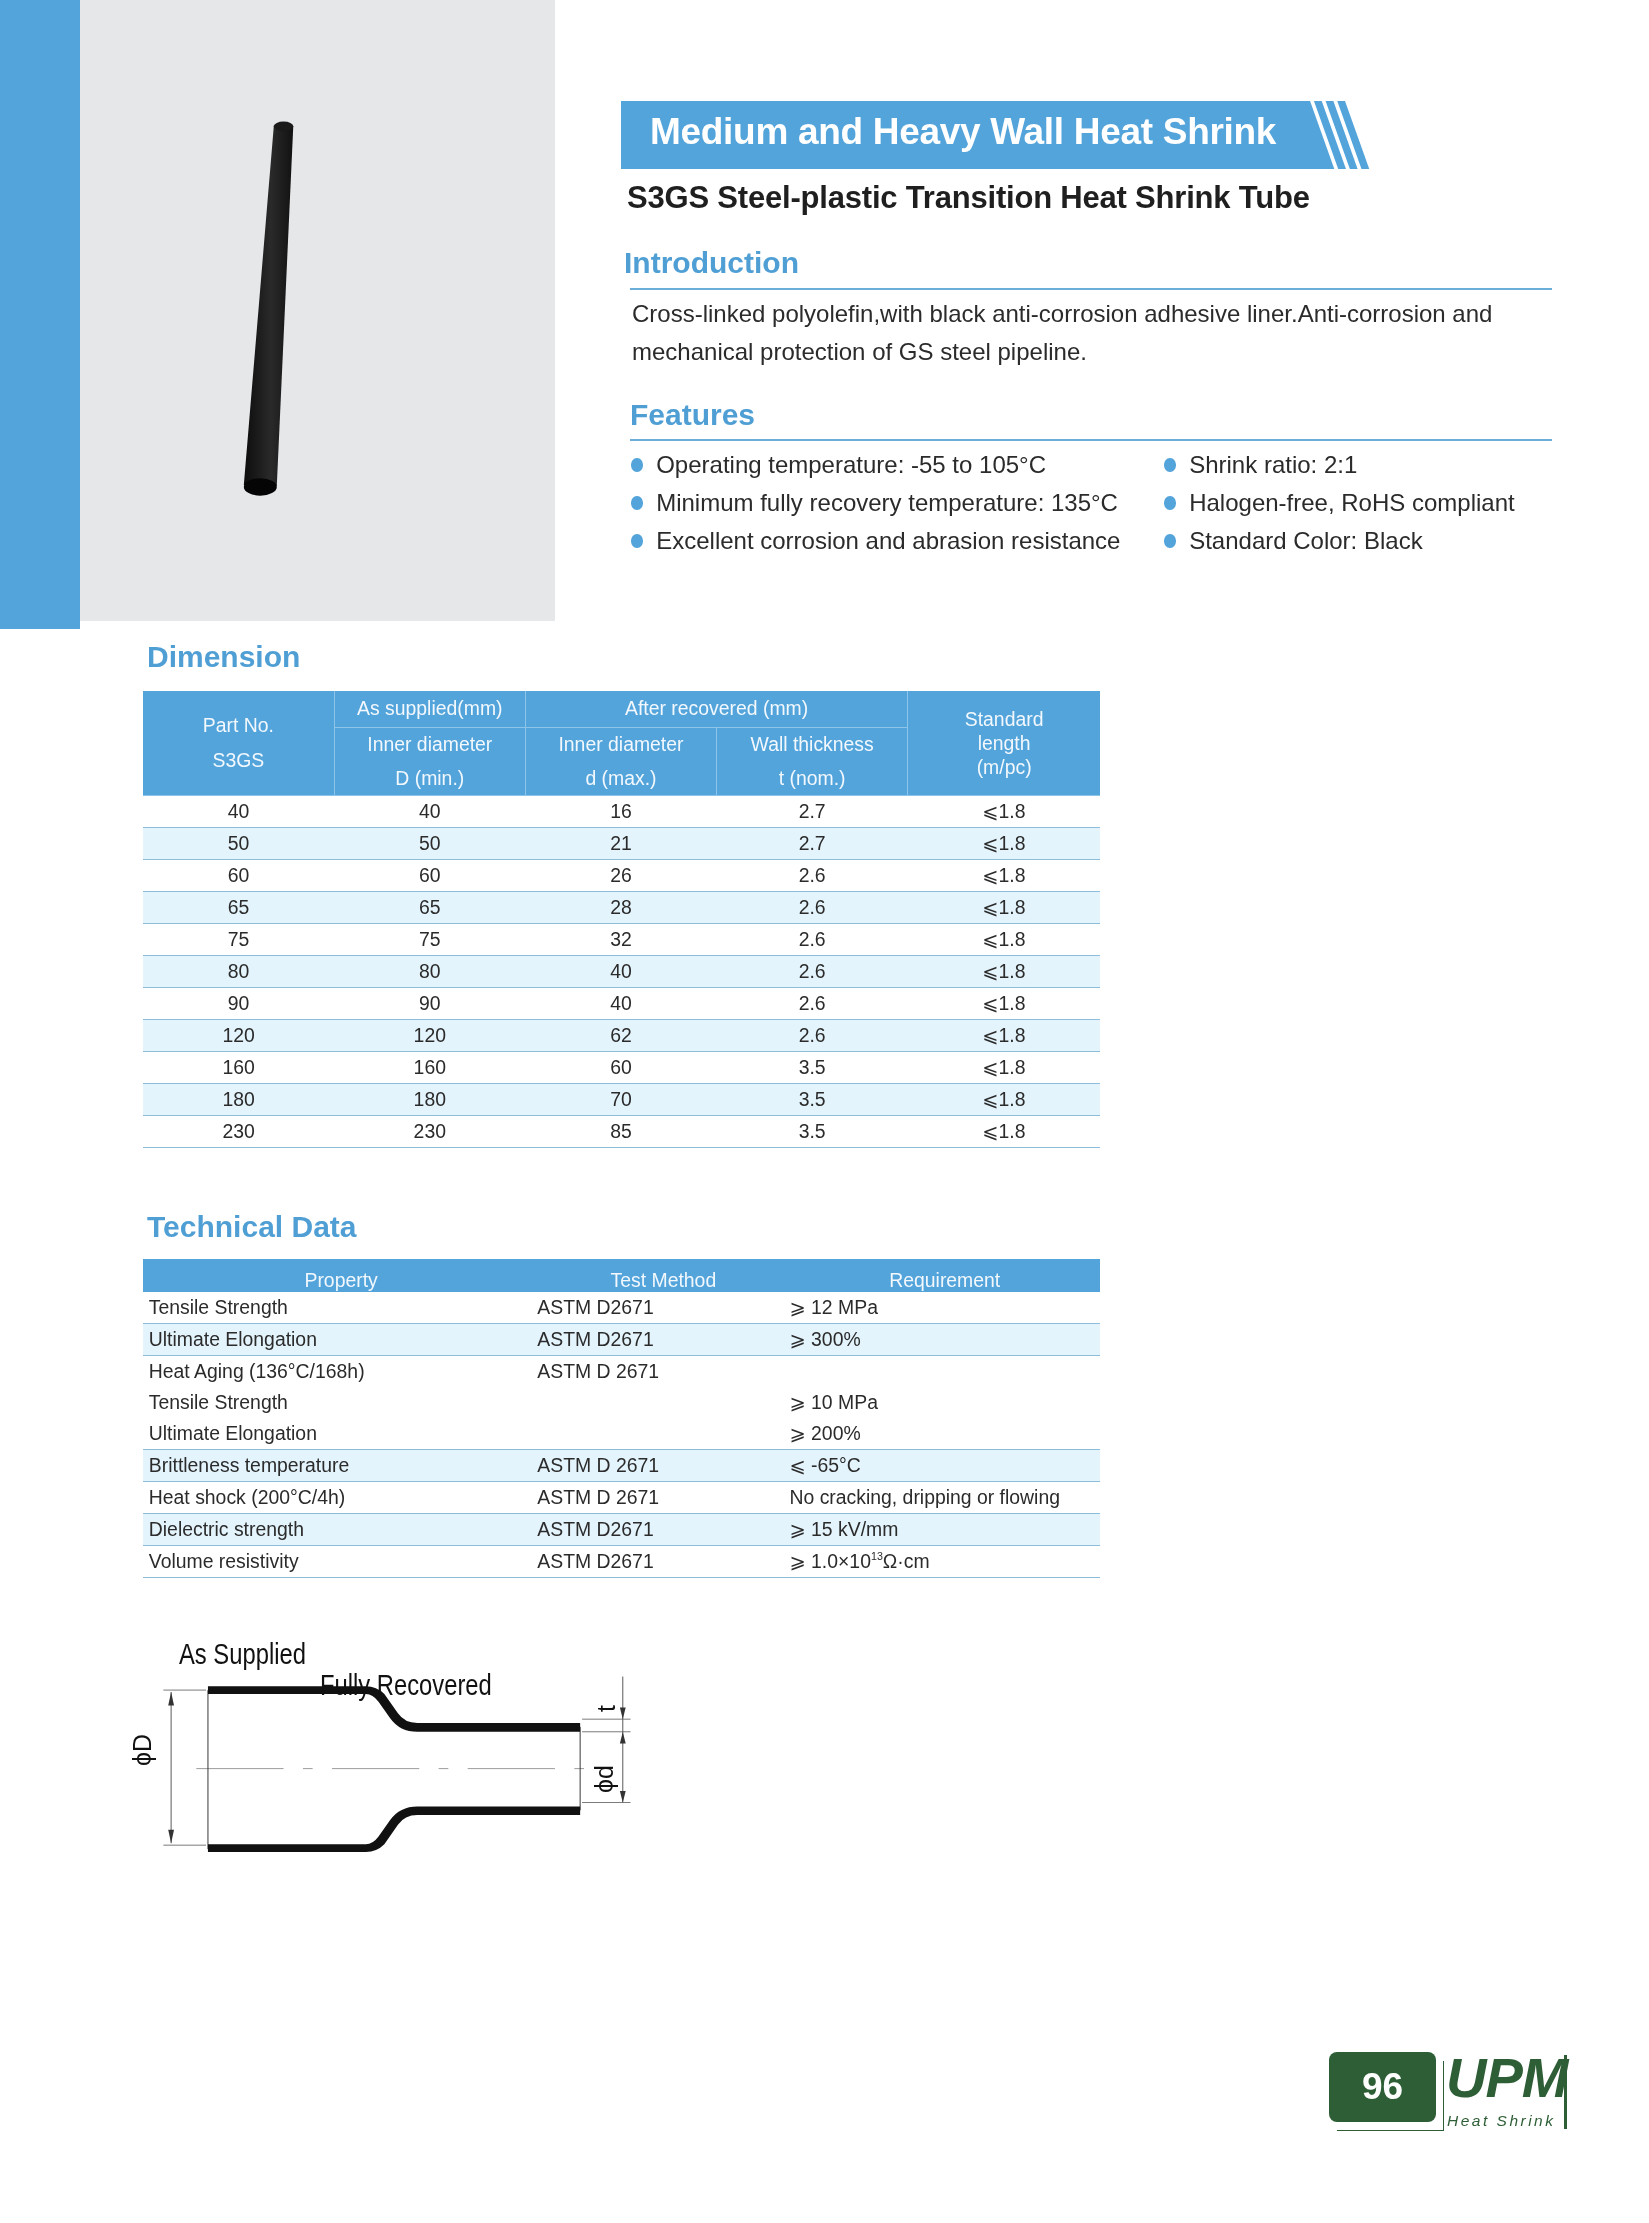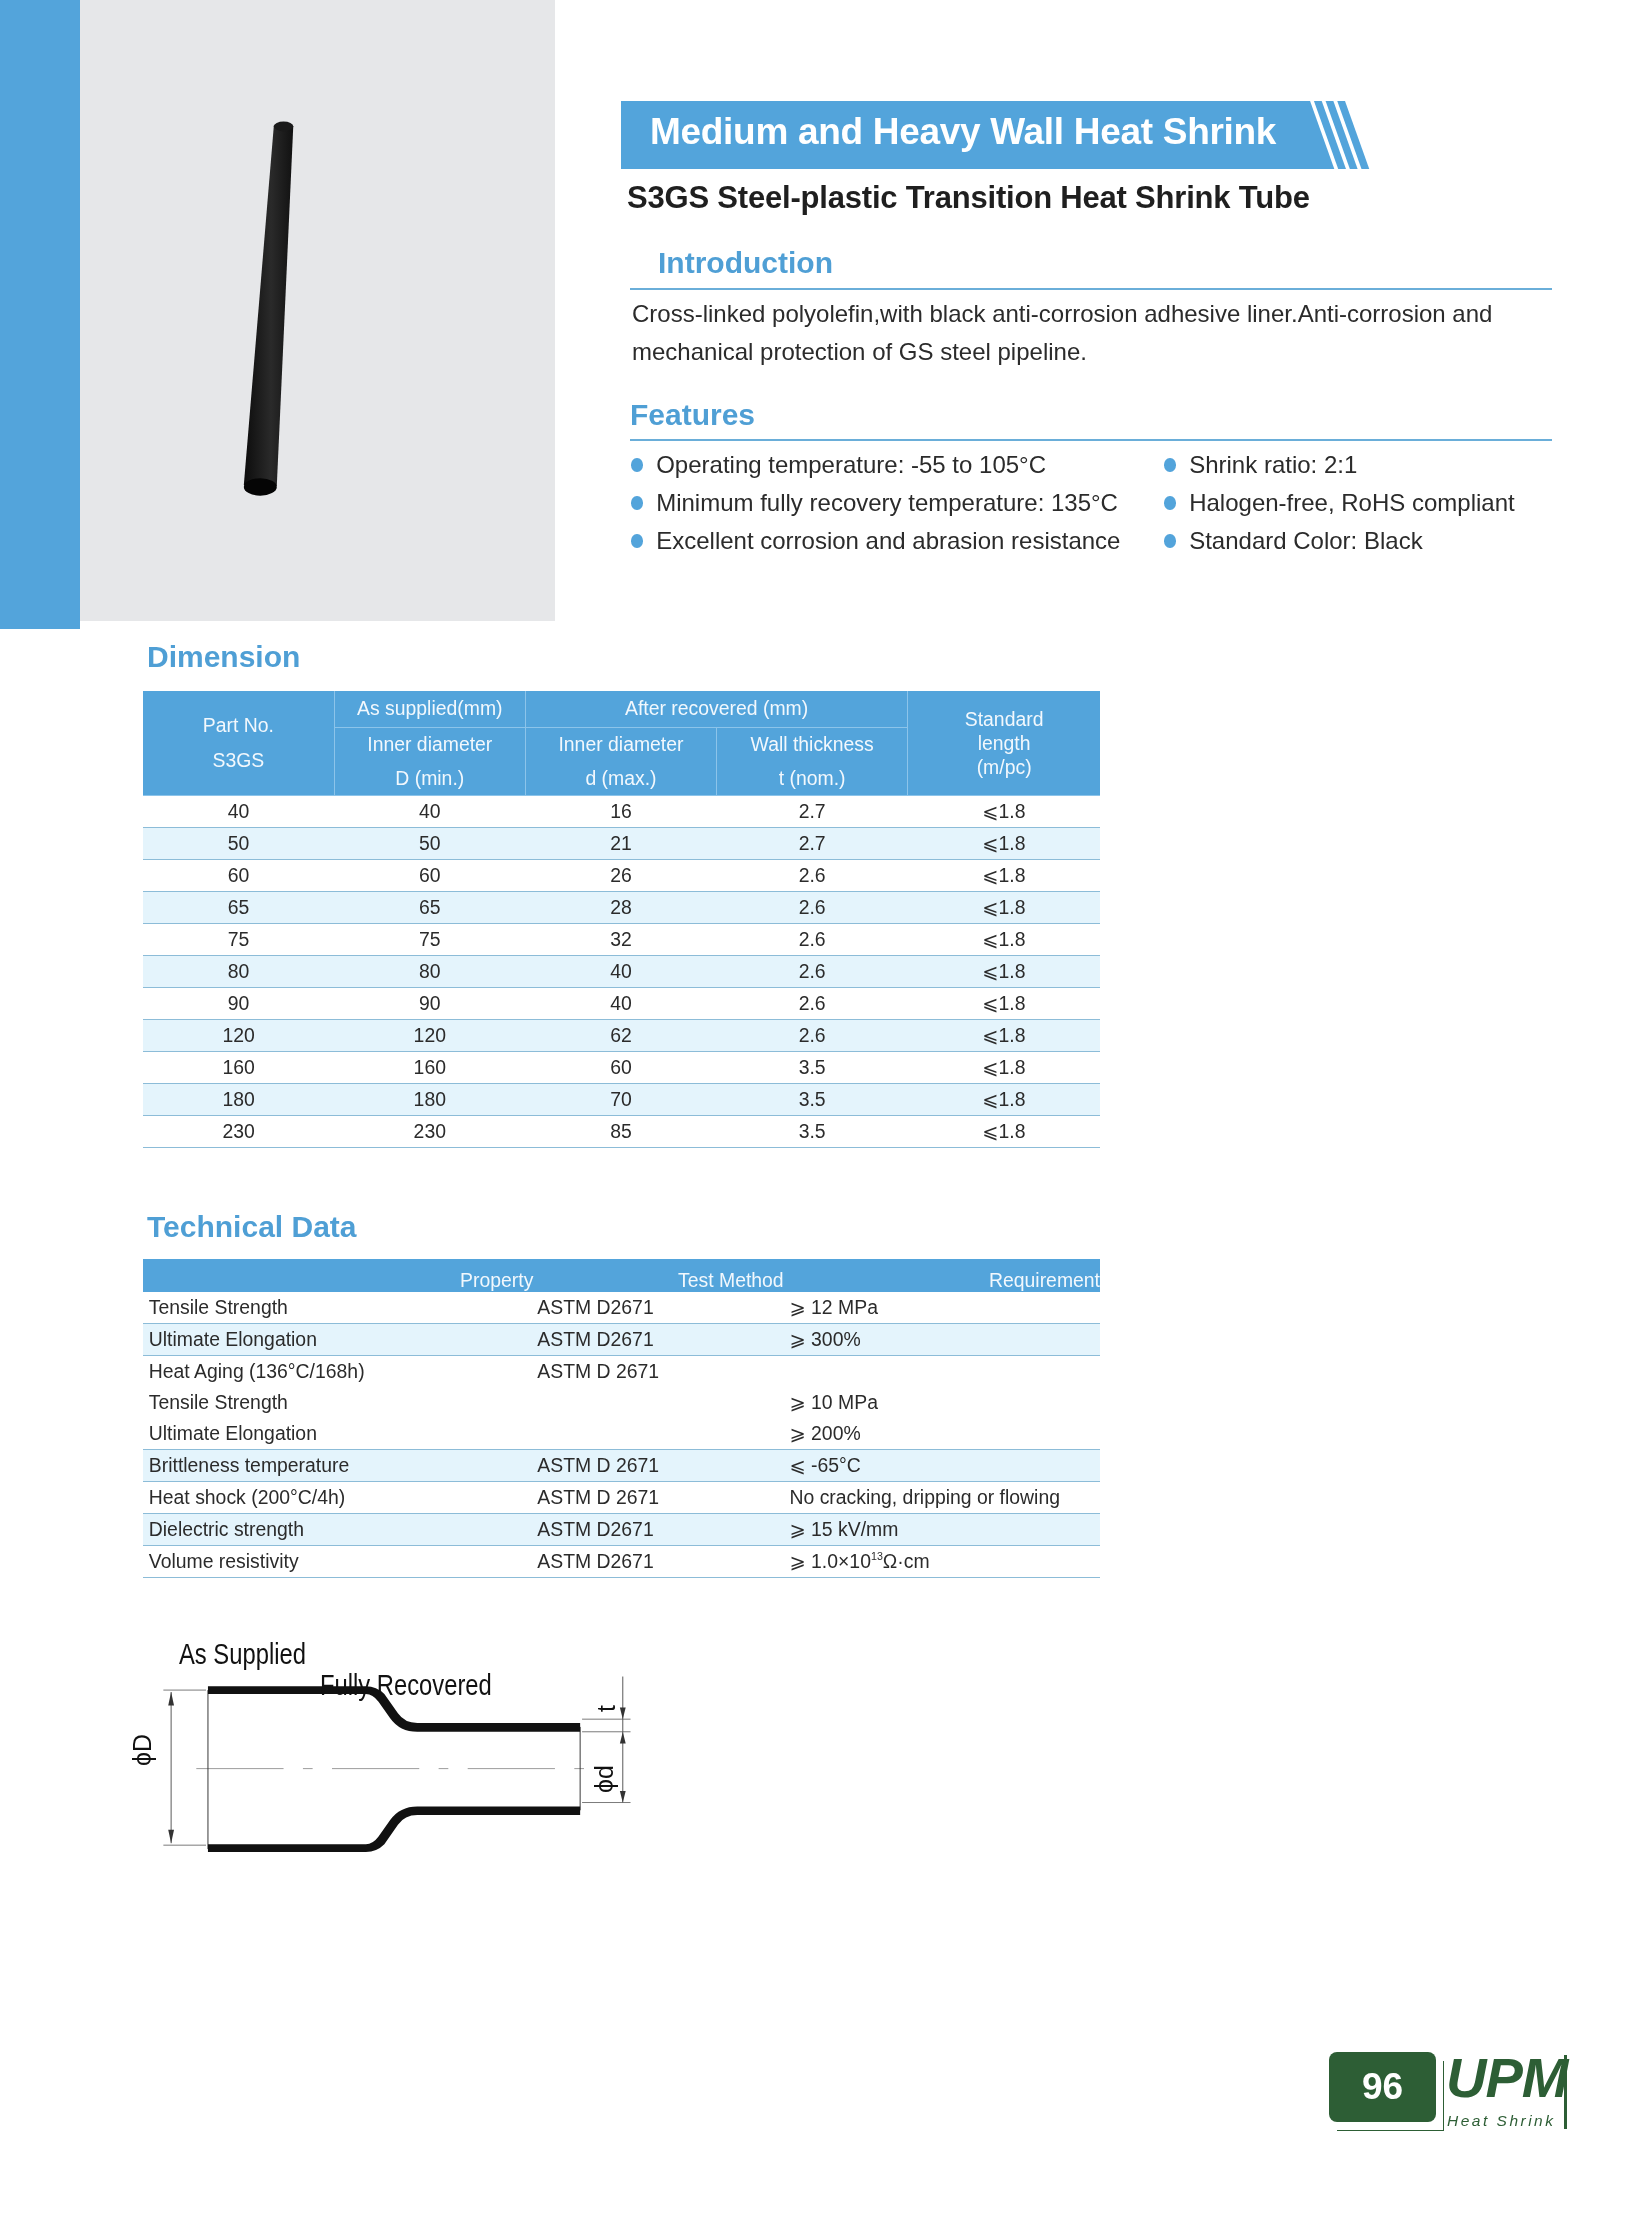--- a/index.html
+++ b/index.html
@@ -12,41 +12,41 @@
   #blue-bar { left: 0; top: 0; width: 80px; height: 629px; background: #53a4db; }
   #photo-panel { left: 80px; top: 0; width: 475px; height: 621px; background: #e6e7e9; }
   #photo-panel svg { position: absolute; left: 0; top: 0; }
   
   #banner { left: 621px; top: 101px; width: 757px; height: 68px; }
   #banner svg { position: absolute; left: 0; top: 0; }
   #banner-title { position: absolute; left: 29px; top: 9.7px; font-size: 37px; font-weight: bold; color: #ffffff; letter-spacing: -0.3px; white-space: nowrap; }
   #subtitle { left: 627px; top: 180px; font-size: 31px; font-weight: bold; color: #1f1f1f; white-space: nowrap; letter-spacing: -0.2px; }
   .sec-head { font-size: 30px; font-weight: bold; color: #4f9fd5; white-space: nowrap; }
   .sec-rule { height: 1.9px; background: #6aaed9; }
-  #intro-head { left: 658px; top: 246px; }
+  #intro-head { left: 624px; top: 246px; }
   #intro-rule { left: 630px; top: 288px; width: 922px; }
   #intro-text { left: 632px; top: 295px; width: 932px; font-size: 24px; line-height: 38px; color: #2b2b2b; }
   #feat-head { left: 630px; top: 398px; }
   #feat-rule { left: 630px; top: 439px; width: 922px; }
   .feat-col { top: 446px; }
   #feat-col-1 { left: 631px; }
   #feat-col-2 { left: 1164px; }
   .feat-item { height: 38px; display: flex; align-items: center; font-size: 24px; color: #2b2b2b; white-space: nowrap; }
   .bullet { width: 11.6px; height: 13.6px; border-radius: 50%; background: #53a4db; margin-right: 13.6px; flex: none; }
   
   #dim-head { left: 147px; top: 640px; }
   #dim-table { left: 143px; top: 691px; width: 957px; border-collapse: collapse; table-layout: fixed; }
   #dim-table th { background: #53a4db; color: #f2f8fd; font-weight: normal; font-size: 19.4px; text-align: center; padding: 0; border: 1.9px solid #8cc4ea; border-top: none; }
   #dim-table th.first { border-left: none; }
   #dim-table th.last { border-right: none; }
   #dim-table td { height: 31px; font-size: 19.4px; text-align: center; color: #2b2b2b; border-bottom: 1.9px solid #8cbcd8; padding: 0; }
   #dim-table tr.alt td { background: #e4f4fc; }
   #tech-head { left: 147px; top: 1210px; }
   #tech-table { left: 143px; top: 1259px; width: 957px; border-collapse: collapse; table-layout: fixed; }
-  #tech-table th { background: #53a4db; color: #f2f8fd; font-weight: normal; font-size: 19.4px; text-align: right; height: 33px; padding: 0 0 0 5.8px; vertical-align: bottom; }
+  #tech-table th { background: #53a4db; color: #f2f8fd; font-weight: normal; font-size: 19.4px; text-align: center; height: 33px; padding: 0 0 0 5.8px; vertical-align: bottom; }
   #tech-table td { height: 31px; font-size: 19.4px; color: #2b2b2b; padding: 0 0 0 5.8px; text-align: left; }
   #tech-table tr.lined td { border-bottom: 1.9px solid #8cbcd8; }
   #tech-table tr.alt td { background: #e4f4fc; }
   sup { font-size: 10.7px; vertical-align: 7.8px; }
   
   #diagram { left: 136px; top: 1630px; width: 582px; height: 252px; }
   #diagram svg { position: absolute; left: 0; top: 0; }
   .dlabel { position: absolute; font-size: 29px; color: #111; white-space: nowrap; transform: scaleX(0.82); transform-origin: left top; }
   #page-shadow { left: 1337px; top: 2061px; width: 107px; height: 70px; border: 1.9px solid #2d5e35; border-top: none; border-left: none; box-sizing: border-box; background: #ffffff; }
   #page-num { left: 1329px; top: 2052px; width: 107px; height: 70px; background: #2d5e35; color: #ffffff; font-size: 37px; font-weight: bold; display: flex; align-items: center; justify-content: center; border-radius: 8px; }

